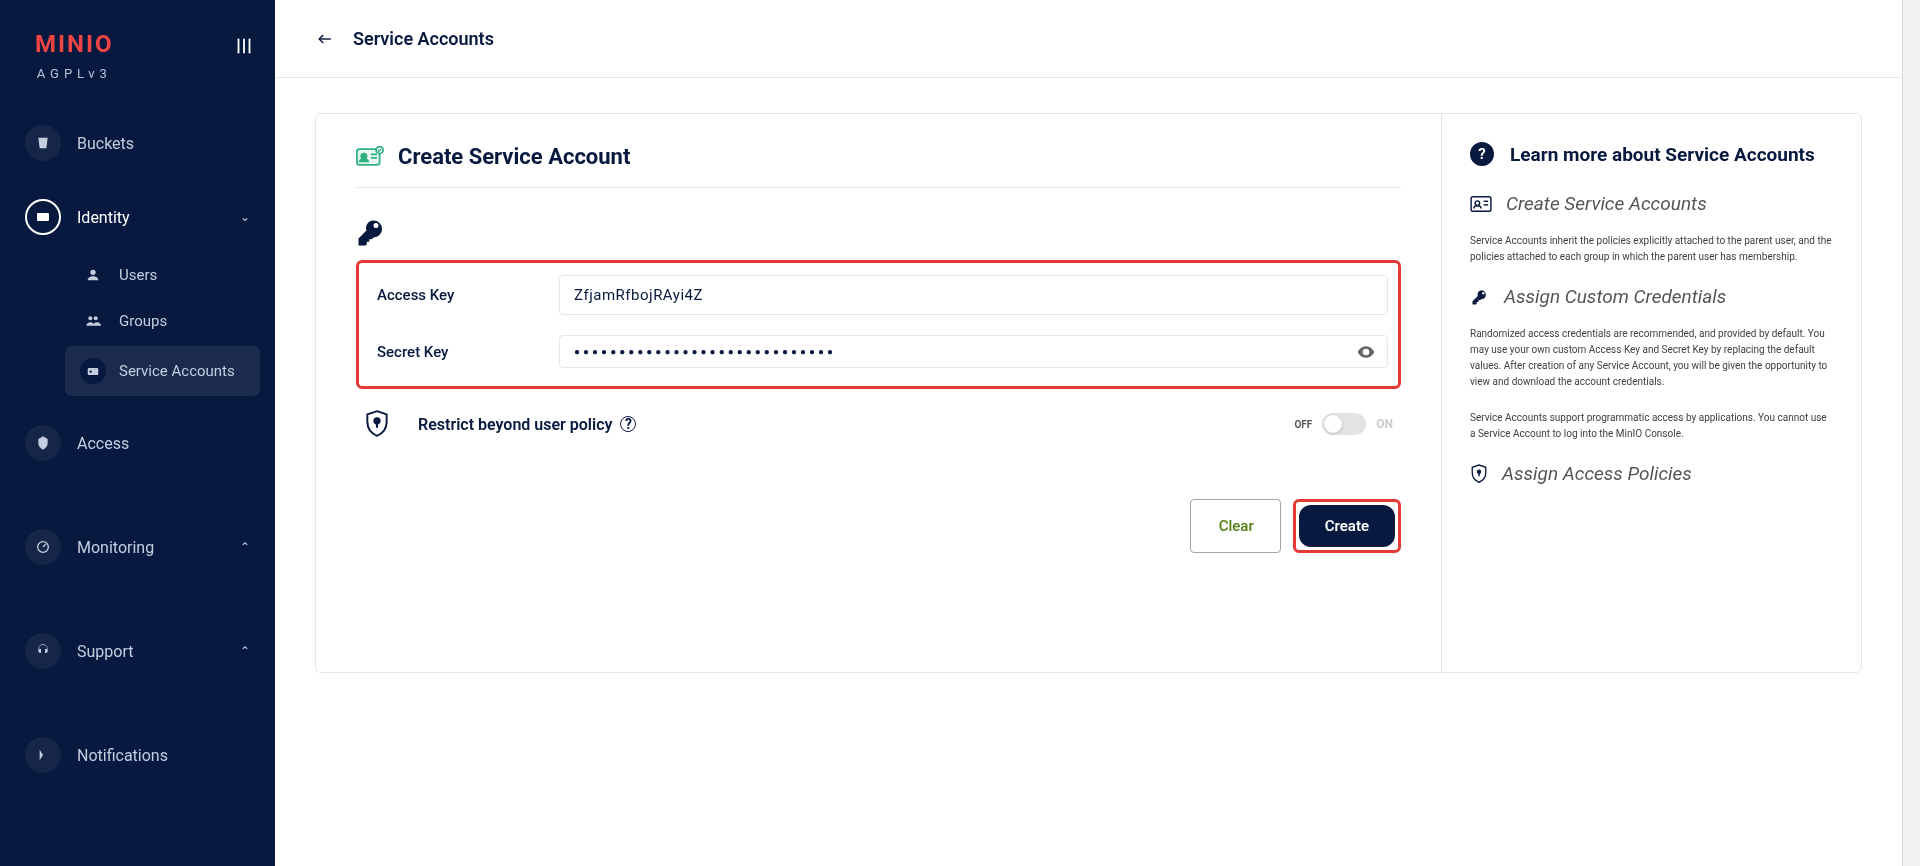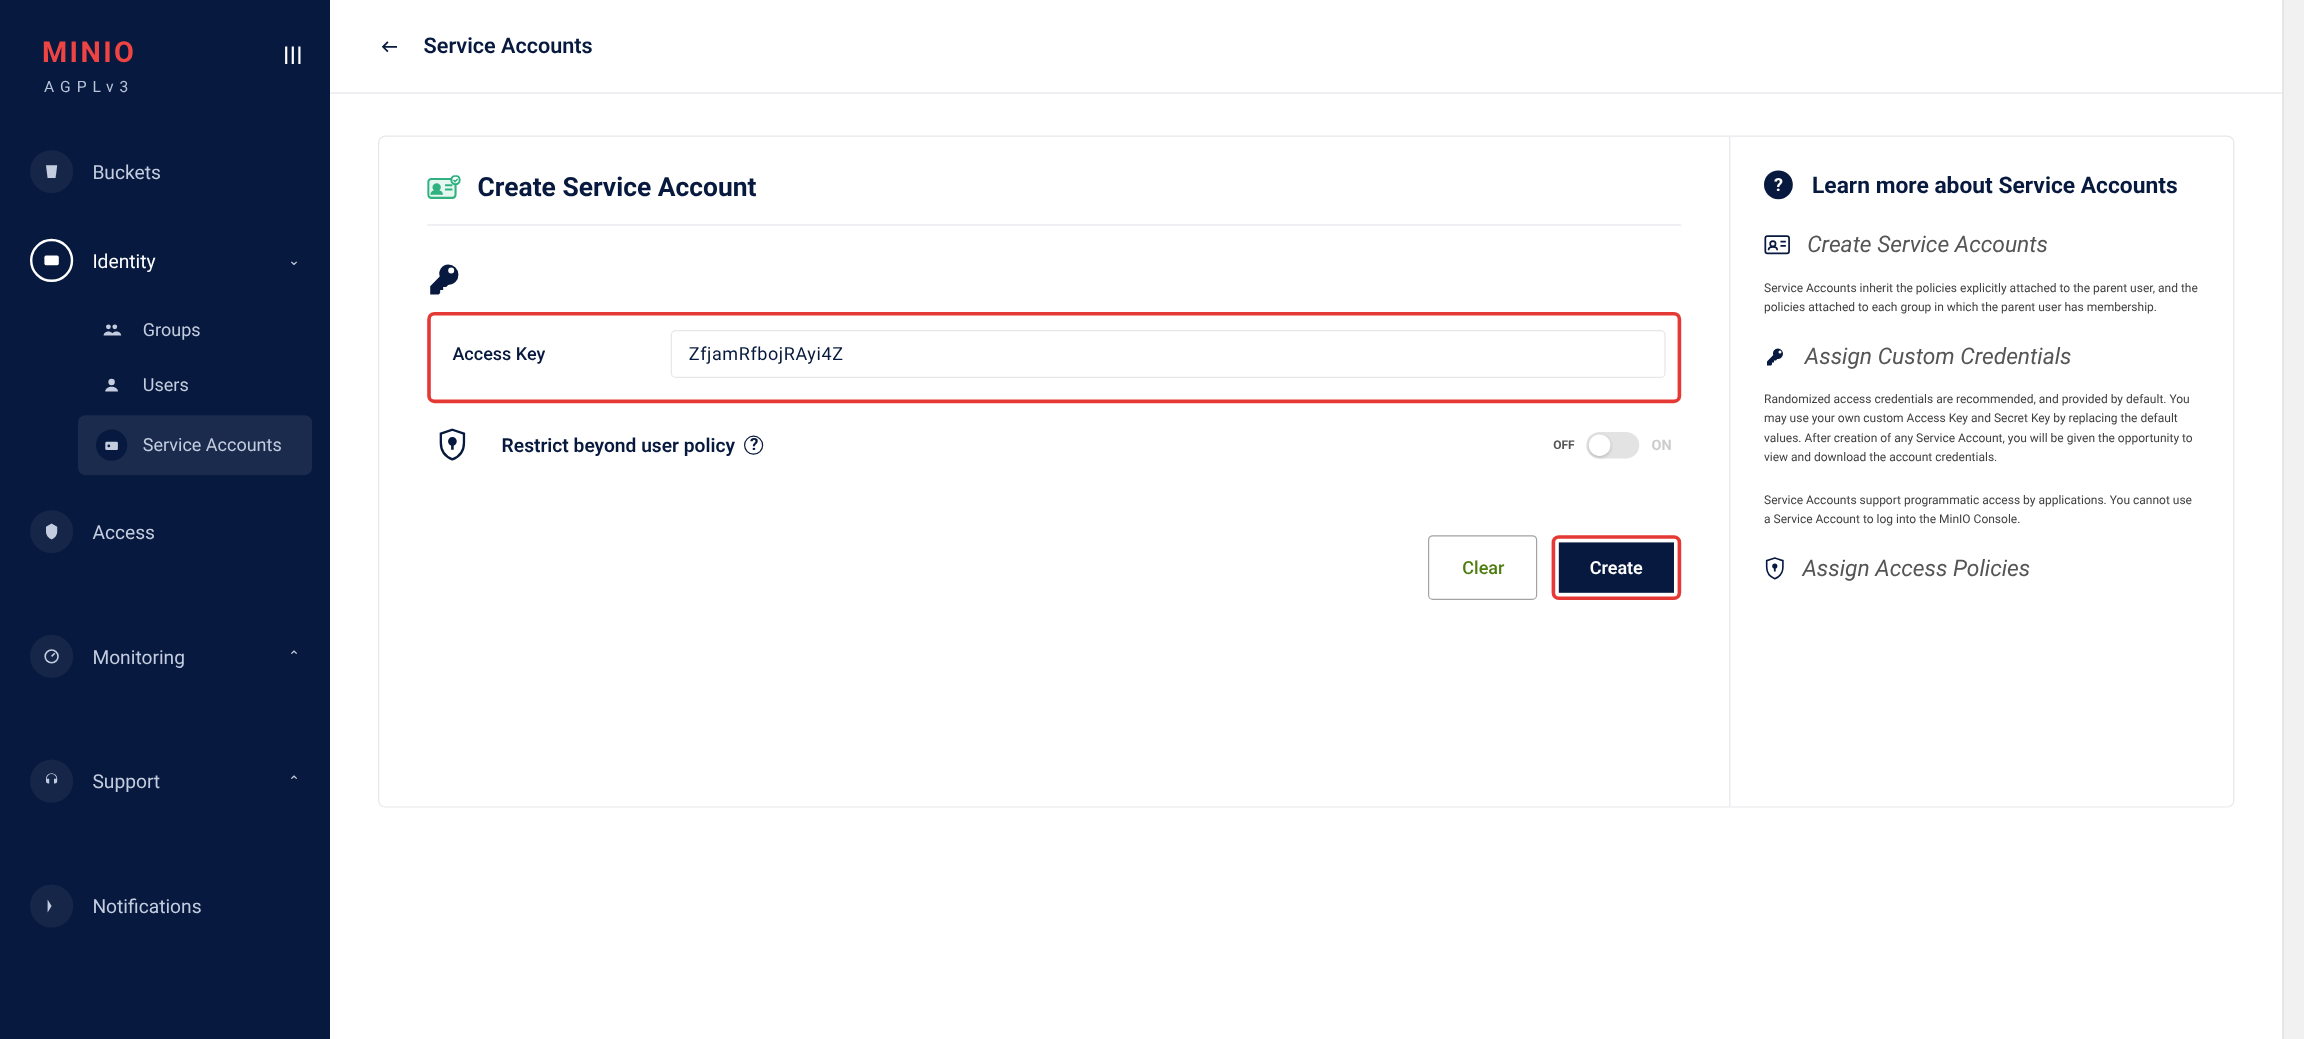--- a/index.html
+++ b/index.html
@@ -60,21 +60,21 @@
     .toggle-area { margin-left: auto; display: flex; align-items: center; gap: 10px; }
     .toggle-off { color: #555; font-size: 10px; font-weight: 700; }
     .toggle-on { color: #ccc; font-size: 12px; font-weight: 700; }
     .toggle { width: 44px; height: 22px; border-radius: 11px; background: #e3e3e3; position: relative; cursor: pointer; }
     .toggle-thumb { position: absolute; width: 18px; height: 18px; border-radius: 50%; background: #fff; top: 2px; left: 2px; box-shadow: 0 1px 3px rgba(0,0,0,0.2); }
     
     .button-row { display: flex; justify-content: flex-end; gap: 12px; margin-top: 60px; }
     .btn { padding: 12px 26px; border-radius: 4px; font-size: 15px; cursor: pointer; font-weight: 500; }
     .btn-clear { background: #fff; border: 1px solid #a3a3a3; color: #4d7c0f; padding-left: 28px; }
     .btn-create-wrap { border: 3px solid #e53935; border-radius: 6px; padding: 3px; }
-    .btn-create { background: #07193e; color: #fff; border: none; padding: 12px 26px; border-radius: 0; font-size: 15px; font-weight: 600; cursor: pointer; }
+    .btn-create { background: #07193e; color: #fff; border: none; padding: 12px 26px; border-radius: 12px; font-size: 15px; font-weight: 600; cursor: pointer; }
     
     
     .help-title-row { display: flex; align-items: center; margin-bottom: 26px; }
     .help-q { width: 24px; height: 24px; border-radius: 50%; background: #07193e; color: #fff; display: flex; align-items: center; justify-content: center; font-weight: bold; margin-right: 16px; font-size: 15px; }
     .help-title { font-size: 19px; font-weight: 700; color: #07193e; }
     .help-sub-row { display: flex; align-items: center; margin-bottom: 18px; }
     .help-sub-icon { margin-right: 14px; color: #07193e; }
     .help-sub { font-style: italic; color: #555; font-size: 19px; }
     .help-para { color: #404040; font-size: 10px; line-height: 1.6; margin-bottom: 20px; }
     
@@ -113,36 +113,36 @@
         <svg width="16" height="16" viewBox="0 0 24 24" fill="#fff">
             <rect x="3" y="6" width="18" height="12" rx="2"></rect>
           </svg>
       </div>
       <div class="label">Identity</div>
       <div class="chevron">⌄</div>
     </div>
     <div class="sub-items">
       <div class="sub-item">
         <div class="si-icon">
+          <svg width="16" height="16" viewBox="0 0 24 24" fill="#c4cddf">
+              <circle cx="12" cy="8" r="4"></circle>
+              <path d="M4 20c0-4 4-6 8-6s8 2 8 6"></path>
+            </svg>
+        </div>
+        <div class="label">Users</div>
+      </div>
+      <div class="sub-item">
+        <div class="si-icon">
           <svg width="18" height="16" viewBox="0 0 24 24" fill="#c4cddf">
               <circle cx="8" cy="8" r="3"></circle>
               <circle cx="16" cy="8" r="3"></circle>
               <path d="M2 19c0-3 3-5 6-5s6 2 6 5M12 19c0-3 3-5 6-5s6 2 6 5"></path>
             </svg>
         </div>
         <div class="label">Groups</div>
-      </div>
-      <div class="sub-item">
-        <div class="si-icon">
-          <svg width="16" height="16" viewBox="0 0 24 24" fill="#c4cddf">
-              <circle cx="12" cy="8" r="4"></circle>
-              <path d="M4 20c0-4 4-6 8-6s8 2 8 6"></path>
-            </svg>
-        </div>
-        <div class="label">Users</div>
       </div>
       <div class="sub-item active">
         <div class="si-icon">
           <div class="si-icon-badge">
             <svg width="14" height="14" viewBox="0 0 24 24" fill="#c4cddf">
                 <rect x="3" y="7" width="18" height="12" rx="2"></rect>
                 <circle cx="8" cy="13" r="2" fill="#07193e"></circle>
               </svg>
           </div>
         </div>
@@ -225,20 +225,32 @@
             </svg>
         </div>
 
         <div class="highlight-box">
           <div class="form-row">
             <div class="form-label">Access Key</div>
             <div class="form-input-wrap">
               <input class="form-input" value="ZfjamRfbojRAyi4Z" style="">
             </div>
           </div>
+          <div class="form-row">
+            <div class="form-label">Secret Key</div>
+            <div class="form-input-wrap">
+              <input class="form-input" style="letter-spacing: 3px; font-size: 10px;" value="●●●●●●●●●●●●●●●●●●●●●●●●●●●●●">
+              <span class="eye">
+                <svg width="20" height="20" viewBox="0 0 24 24" fill="#666">
+                    <path d="M12 5c-7 0-10 7-10 7s3 7 10 7 10-7 10-7-3-7-10-7zm0 11a4 4 0 110-8 4 4 0 010 8z"></path>
+                    <circle cx="12" cy="12" r="2" fill="#fff"></circle>
+                  </svg>
+              </span>
+            </div>
+          </div>
         </div>
 
         <div class="restrict-row">
           <span class="shield-icon">
             <svg width="26" height="30" viewBox="0 0 24 28" fill="none" stroke="#07193e" stroke-width="1.8">
                 <path d="M12 2l9 3v7c0 7-4 11-9 13-5-2-9-6-9-13V5l9-3z"></path>
                 <circle cx="12" cy="11" r="2.5" fill="#07193e"></circle>
                 <path d="M12 13.5v4" stroke-width="2"></path>
               </svg>
           </span>

